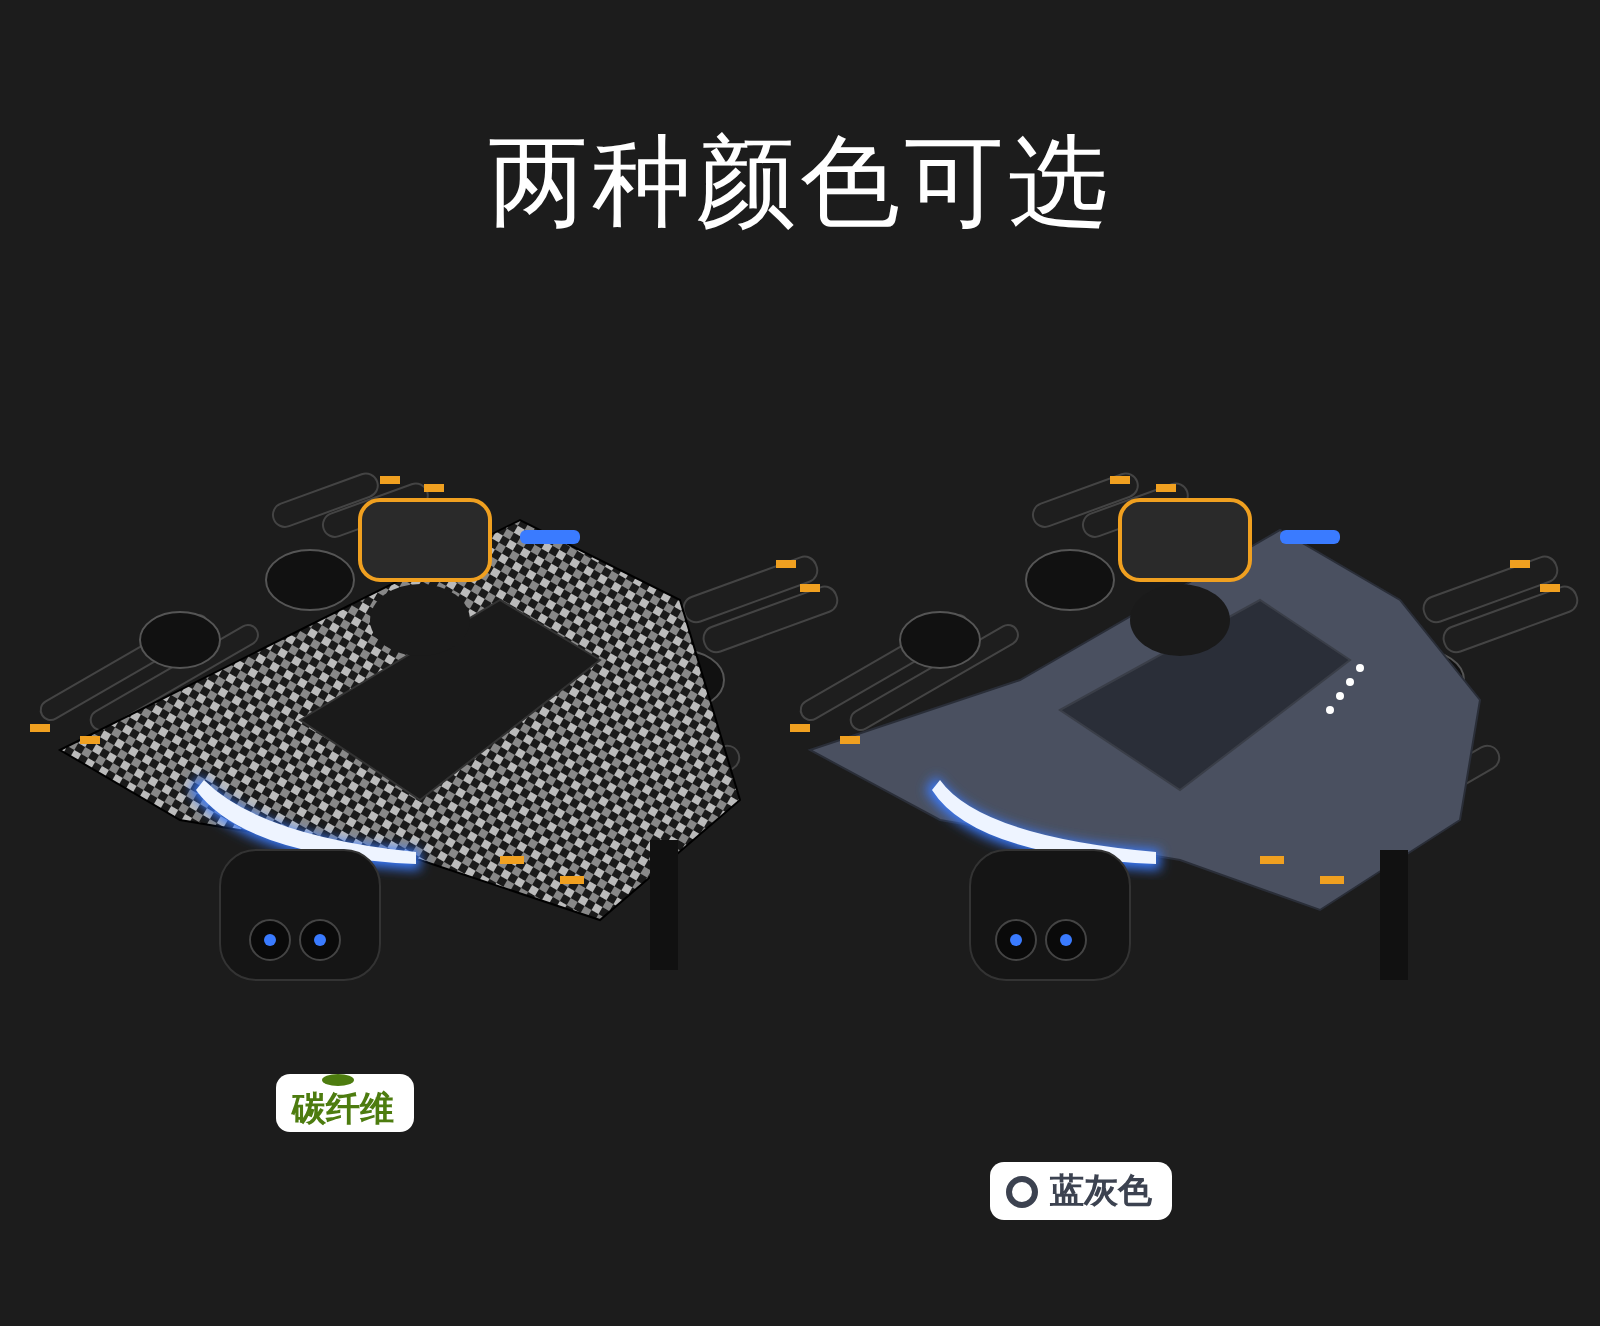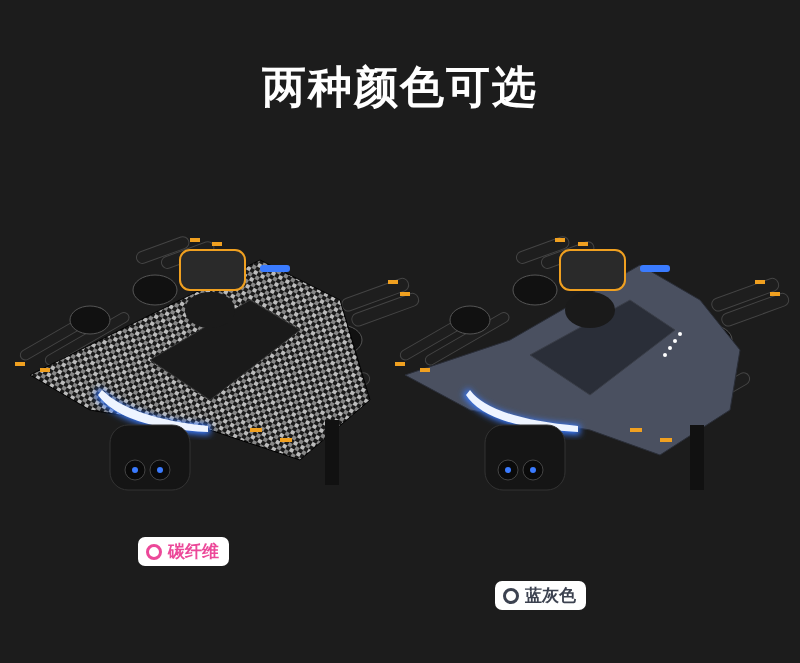--- a/index.html
+++ b/index.html
@@ -1,17 +1,17 @@
 <!DOCTYPE html>
 <html><head>
 <meta charset="utf-8">
 <style>
   html,body{margin:0;padding:0;}
   body{width:800px;height:663px;background:#1c1c1c;position:relative;overflow:hidden;font-family:"DejaVu Sans",sans-serif;}
-  .title{position:absolute;left:0;top:58px;width:800px;text-align:center;color:#fff;font-size:44px;font-weight:bold;letter-spacing:2px;}
+  .title{position:absolute;left:0;top:58px;width:800px;text-align:center;color:#fff;font-size:50px;font-weight:normal;letter-spacing:2px;}
   .drone{position:absolute;}
   .label{position:absolute;top:537px;height:29px;background:#fff;border-radius:7px;display:flex;align-items:center;padding:0 10px 0 8px;font-size:17px;font-weight:bold;}
   .ring{width:10px;height:10px;border:3px solid currentColor;border-radius:50%;margin-right:6px;}
 </style>
 </head>
 <body>
 
 <div class="title">两种颜色可选</div>
 
 <svg class="drone" style="left:10px;top:230px" width="410" height="280" viewBox="0 0 410 280">
@@ -120,20 +120,20 @@
       <rect x="188" y="12" width="10" height="4"></rect>
     <rect x="365" y="50" width="10" height="4"></rect>
       <rect x="380" y="62" width="10" height="4"></rect>
     <rect x="5" y="132" width="10" height="4"></rect>
       <rect x="30" y="138" width="10" height="4"></rect>
     <rect x="240" y="198" width="12" height="4"></rect>
       <rect x="270" y="208" width="12" height="4"></rect>
   </g>
 </svg>
 
-<div class="label" style="left:138px;color:#ec4899;">
+<div class="label" style="left:138px;color:#4d7c0f;flex-direction:column;">
   <span class="ring"></span>
   <span>碳纤维</span>
 </div>
 <div class="label" style="left:495px;color:#3c4250;margin-top:44px;">
   <span class="ring"></span>
   <span>蓝灰色</span>
 </div>
 
 </body></html>

